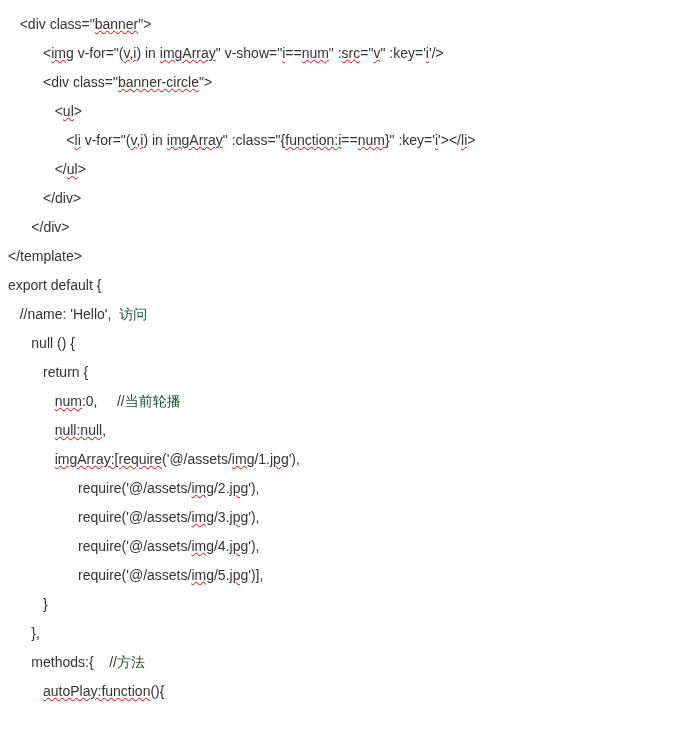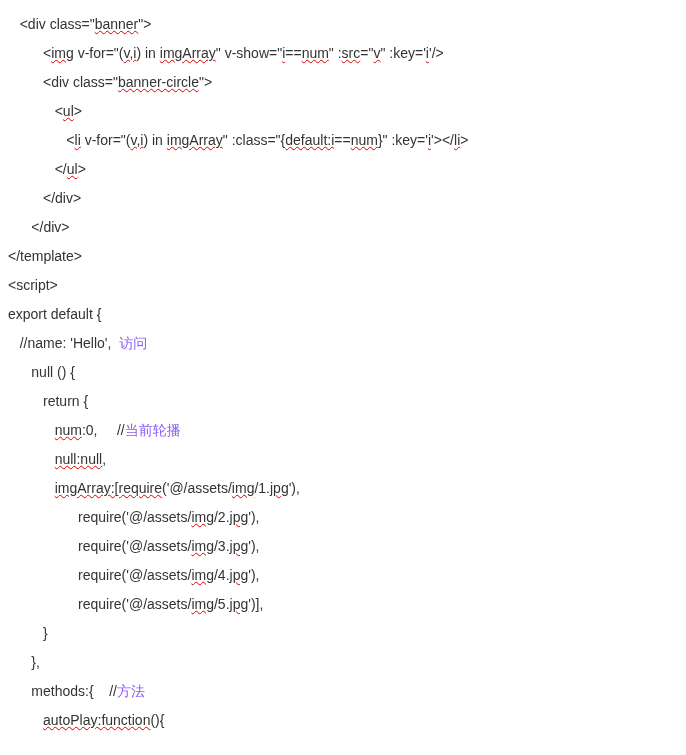--- a/index.html
+++ b/index.html
@@ -17,37 +17,36 @@
     white-space: pre;
   }
   .squiggle {
     text-decoration-line: underline;
     text-decoration-style: wavy;
     text-decoration-color: #d00;
     text-decoration-thickness: 1px;
   }
   .comment-cn {
     font-family: "SimSun", "宋体", serif;
-    color: #8b5cf6;
+    color: #14532d;
   }
 </style>
 </head>
 <body>
 
 <div id="code-block">
     <div class="line">   &lt;div class="<span class="squiggle">banner</span>"&gt;</div>
     <div class="line">         &lt;<span class="squiggle">img</span> v-for="(<span class="squiggle">v,i</span>) in <span class="squiggle">imgArray</span>" v-show="<span class="squiggle">i</span>==<span class="squiggle">num</span>" :<span class="squiggle">src</span>="<span class="squiggle">v</span>" :key='<span class="squiggle">i</span>'/&gt;</div>
     <div class="line">         &lt;div class="<span class="squiggle">banner-circle</span>"&gt;</div>
     <div class="line">            &lt;<span class="squiggle">ul</span>&gt;</div>
-    <div class="line">               &lt;<span class="squiggle">li</span> v-for="(<span class="squiggle">v,i</span>) in <span class="squiggle">imgArray</span>" :class="{<span class="squiggle">default:i</span>==<span class="squiggle">num</span>}" :key='<span class="squiggle">i</span>'&gt;&lt;/<span class="squiggle">li</span>&gt;</div>
+    <div class="line">               &lt;<span class="squiggle">li</span> v-for="(<span class="squiggle">v,i</span>) in <span class="squiggle">imgArray</span>" :class="{<span class="squiggle">function:i</span>==<span class="squiggle">num</span>}" :key='<span class="squiggle">i</span>'&gt;&lt;/<span class="squiggle">li</span>&gt;</div>
     <div class="line">            &lt;/<span class="squiggle">ul</span>&gt;</div>
     <div class="line">         &lt;/div&gt;</div>
     <div class="line">      &lt;/div&gt;</div>
     <div class="line">&lt;/template&gt;</div>
-    <div class="line">&lt;script&gt;</div>
     <div class="line">export default {</div>
     <div class="line">   //name: 'Hello',  <span class="comment-cn">访问</span></div>
     <div class="line">      null () {</div>
     <div class="line">         return {</div>
     <div class="line">            <span class="squiggle">num</span>:0,     //<span class="comment-cn">当前轮播</span></div>
     <div class="line">            <span class="squiggle">null:null</span>,</div>
     <div class="line">            <span class="squiggle">imgArray:[require</span>('@/assets/<span class="squiggle">img</span>/1.<span class="squiggle">jpg</span>'),</div>
     <div class="line">                  require('@/assets/<span class="squiggle">img</span>/2.<span class="squiggle">jpg</span>'),</div>
     <div class="line">                  require('@/assets/<span class="squiggle">img</span>/3.<span class="squiggle">jpg</span>'),</div>
     <div class="line">                  require('@/assets/<span class="squiggle">img</span>/4.<span class="squiggle">jpg</span>'),</div>

